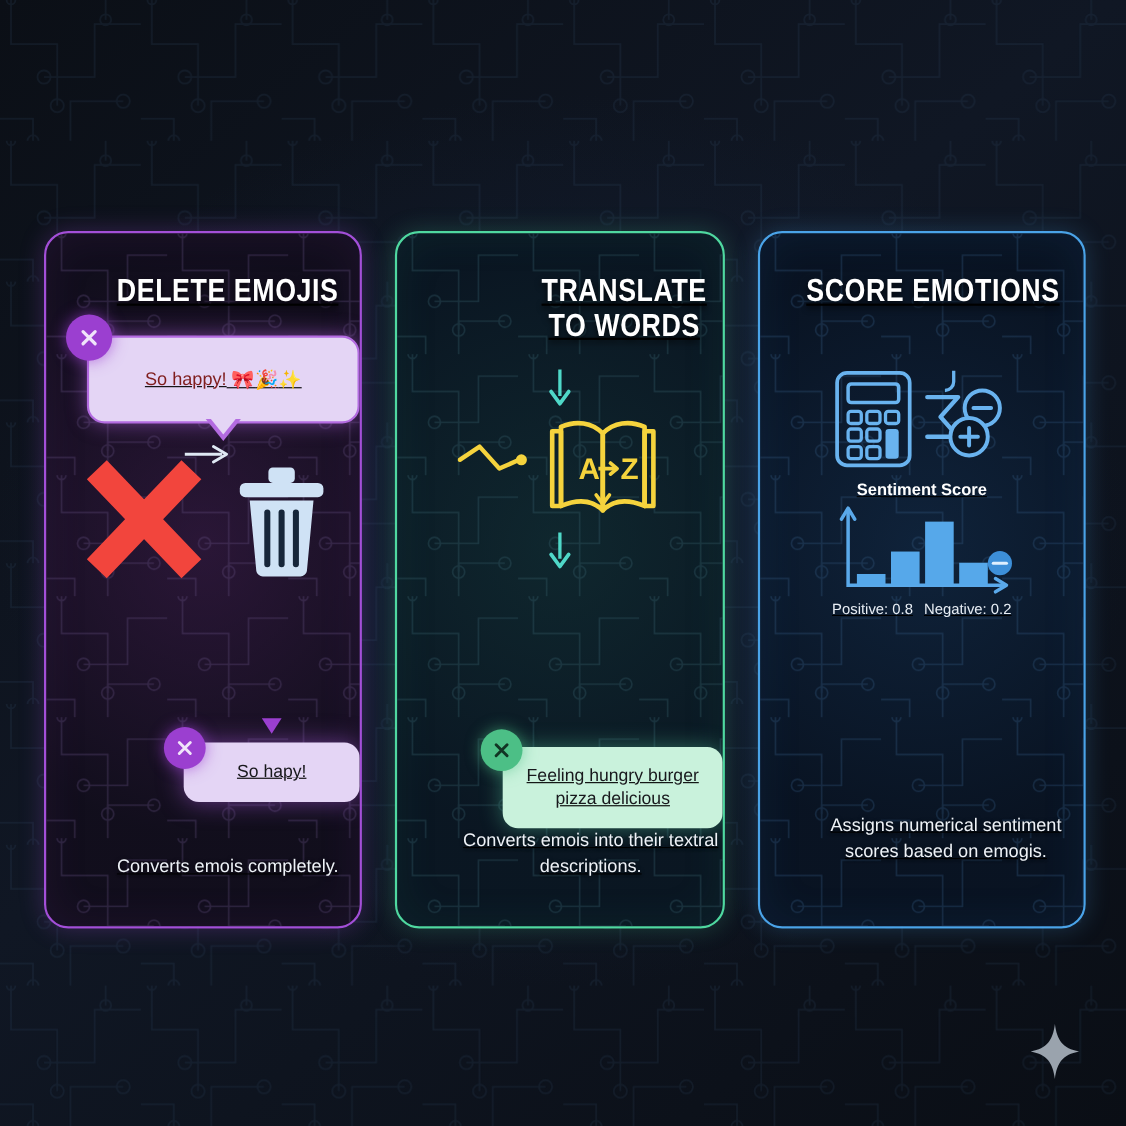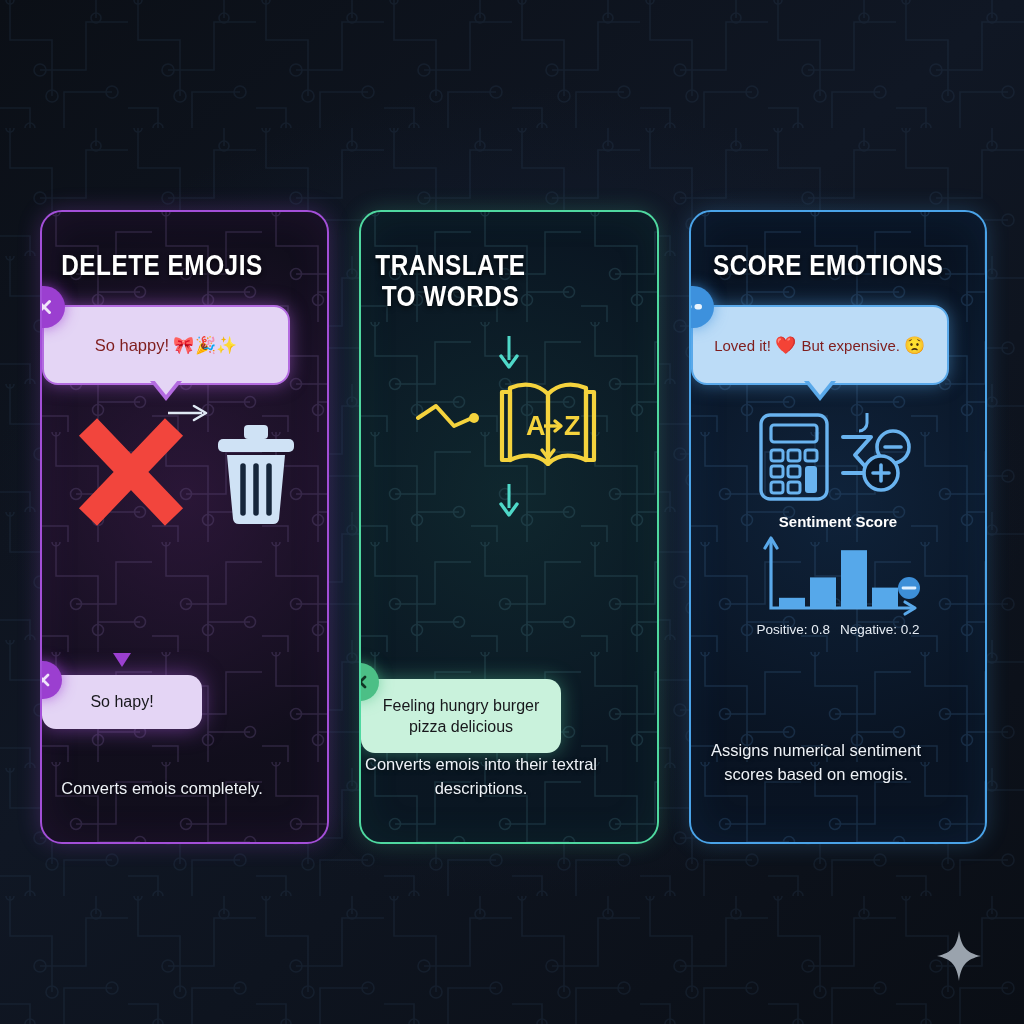--- a/index.html
+++ b/index.html
@@ -38,21 +38,22 @@
   
   .panel {
     position: relative;
     width: 289px;
     height: 634px;
     border-radius: 22px;
     border: 2px solid;
     overflow: hidden;
     display: flex;
     flex-direction: column;
-    align-items: flex-start;
+    align-items: flex-end;
+    text-decoration: underline;
   }
   .panel-2 { width: 300px; height: 634px; }
   .panel-3 { width: 298px; height: 634px; }
 
   .panel.purple {
     border-color: #a34fd8;
     background:
       radial-gradient(ellipse 120% 60% at 50% 45%, rgba(60,28,74,0.55) 0%, rgba(17,14,28,0.9) 70%),
       linear-gradient(165deg, #140e20 0%, #15101f 100%);
     box-shadow: 0 0 22px rgba(163,79,216,0.28), inset 0 0 40px rgba(120,50,160,0.12);
@@ -63,20 +64,21 @@
       radial-gradient(ellipse 120% 60% at 50% 45%, rgba(18,52,56,0.5) 0%, rgba(10,22,34,0.92) 70%),
       linear-gradient(165deg, #0d1a26 0%, #0c1a22 100%);
     box-shadow: 0 0 22px rgba(79,216,160,0.22), inset 0 0 40px rgba(40,150,120,0.10);
   }
   .panel.blue {
     border-color: #4aa3e8;
     background:
       radial-gradient(ellipse 120% 60% at 50% 45%, rgba(18,42,72,0.6) 0%, rgba(9,19,34,0.92) 70%),
       linear-gradient(165deg, #0b1726 0%, #0a1724 100%);
     box-shadow: 0 0 22px rgba(74,163,232,0.24), inset 0 0 40px rgba(40,110,180,0.12);
+    gap: 28px;
   }
 
   
   .circuit {
     position: absolute;
     inset: 0;
     opacity: 0.30;
     pointer-events: none;
   }
 
@@ -427,37 +429,20 @@
             <circle cx="98" cy="80" r="5.5"></circle>
               <circle cx="14" cy="0" r="4"></circle>
           </g>
         </pattern>
       </defs>
       <rect width="298" height="634" fill="url(#cp3)"></rect>
     </svg>
 
     <div class="panel-title">SCORE EMOTIONS</div>
 
-    <div class="bubble-wrap" style="margin-top:24px">
-      <div class="badge blue">
-        <svg width="26" height="26" viewBox="0 0 26 26">
-          <g fill="#eaf4fd">
-            <rect x="4" y="10" width="7.5" height="5.5" rx="2.7"></rect>
-            <rect x="14.5" y="10" width="7.5" height="5.5" rx="2.7"></rect>
-          </g>
-        </svg>
-      </div>
-      <div class="bubble blue" style="font-size:15px">
-        <span>Loved it!</span>
-        <span class="emoji">&nbsp;❤️&nbsp;</span>
-        <span>But expensive.</span>
-        <span class="emoji">&nbsp;😟</span>
-        <div class="tail blue"></div>
-      </div>
-    </div>
 
     <div class="mid-zone">
       <div style="display:flex;align-items:flex-start;gap:6px;margin-top:26px">
         <svg width="74" height="92" viewBox="0 0 74 92">
           <rect x="4" y="4" width="66" height="84" rx="9" fill="none" stroke="#69b3ef" stroke-width="3.4"></rect>
           <rect x="14" y="14" width="46" height="17" rx="3" fill="none" stroke="#69b3ef" stroke-width="3.2"></rect>
           <g fill="none" stroke="#69b3ef" stroke-width="3">
             <rect x="14" y="39" width="12" height="11" rx="2.6"></rect>
             <rect x="31" y="39" width="12" height="11" rx="2.6"></rect>
             <rect x="48" y="39" width="12" height="11" rx="2.6"></rect>

